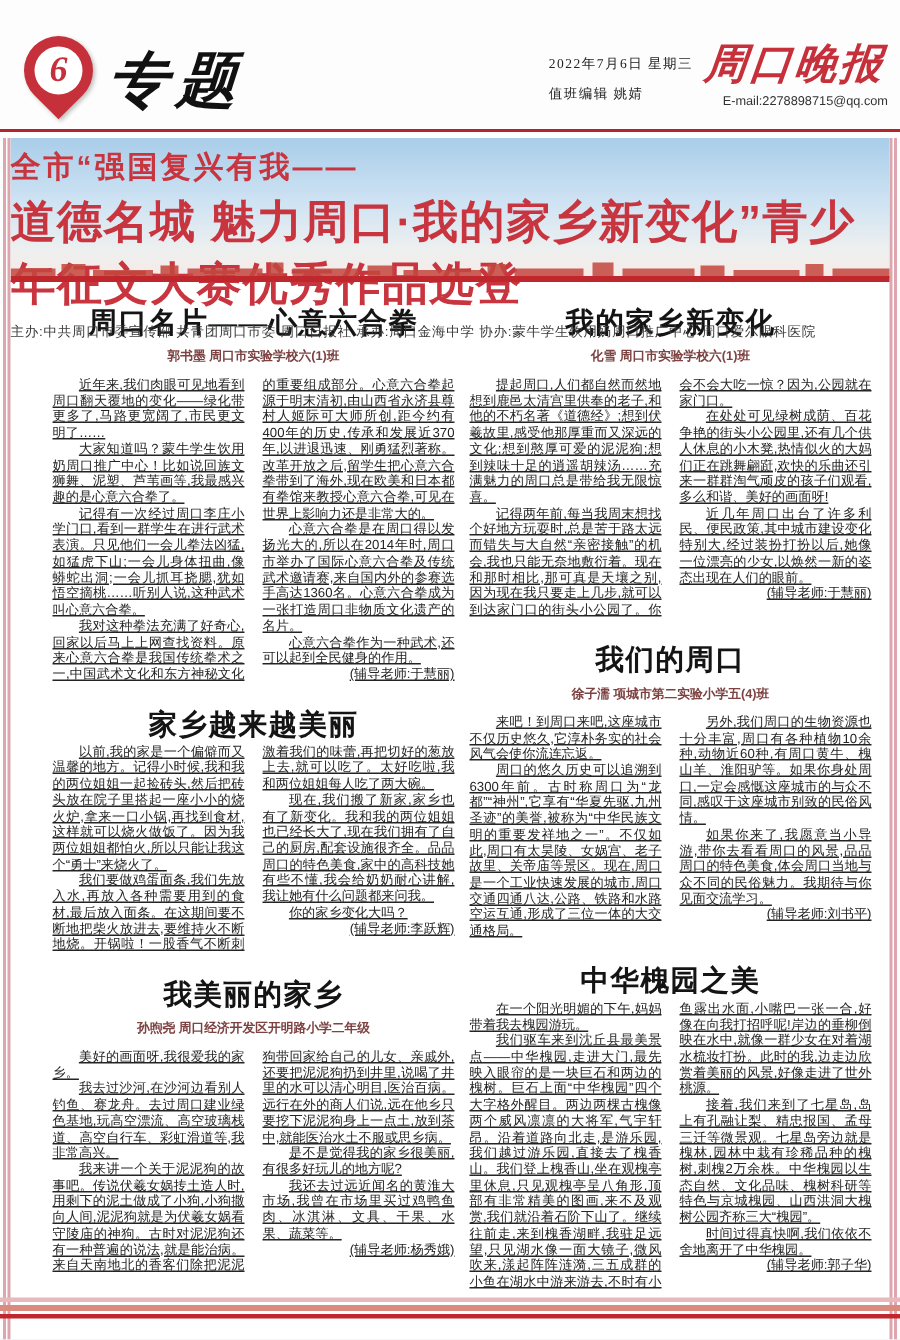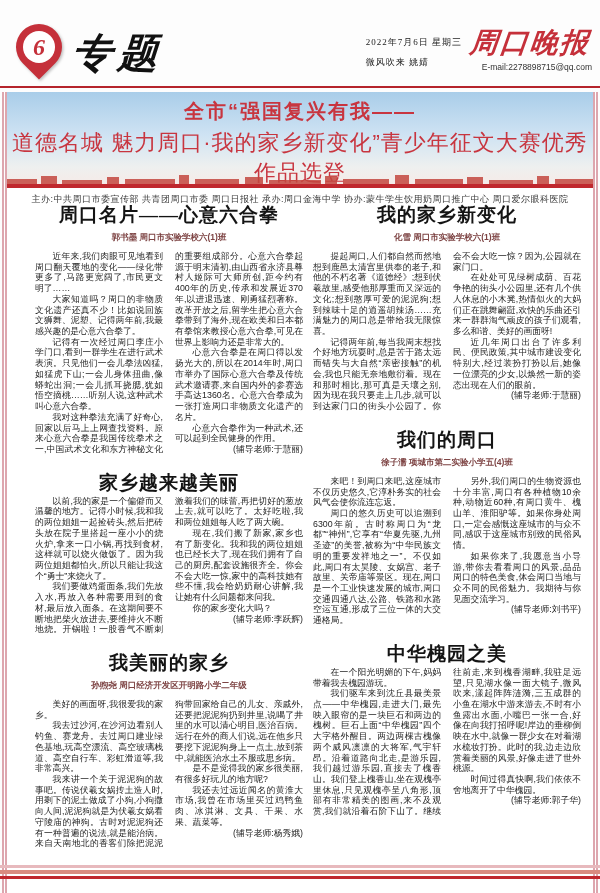--- a/index.html
+++ b/index.html
@@ -42,44 +42,44 @@
   .hdr-rule { position:absolute; left:0; right:0; bottom:0; height:2px; background:#b5242c; }
   
   .frame {
     margin:4px 2px 0 2px; height:852px;
     border-left:5px double #dda6ae; border-right:5px double #dda6ae;
     border-bottom:5px double #dda6ae; border-radius:0 0 14px 14px;
     overflow:hidden; background:#fff;
   }
   
   .banner {
-    position:relative; height:96px; text-align:center;
+    position:relative; height:96px; 
     background:linear-gradient(180deg,#a9cde9 0%,#cfe3f3 45%,#eef0ef 78%,#f7e9e6 100%);
     padding-top:6px;
   }
   .banner-line1 { font-size:20px; font-weight:bold; color:#c8353f; letter-spacing:2px; }
-  .banner-line2 { font-size:22px; font-weight:normal; color:#c8353f; letter-spacing:1px; margin-top:3px; }
+  .banner-line2 { font-size:30px; font-weight:bold; color:#c8353f; letter-spacing:1px; margin-top:3px; }
   .banner-orgs { font-size:9px; color:#3a3a3a; margin-top:5px; letter-spacing:0.5px; }
   .skyline { position:absolute; left:0; right:0; bottom:0; height:15px; }
   .skyline svg { display:block; }
   
   .content { display:flex; gap:10px; padding:8px 12px 0 28px; }
   .col { flex:1; min-width:0; }
   .art { margin-bottom:9px; }
   .art-title {
     text-align:center; font-family:"Liberation Serif", serif;
     font-size:19px; font-weight:bold; color:#141414; letter-spacing:1px;
     padding-top:6px;
   }
   .art-author { text-align:center; font-size:8.5px; color:#7d4343; font-weight:bold; margin:4px 0 7px 0; }
   .art-body {
     column-count:2; column-gap:12px;
     font-size:8.8px; line-height:1.22; text-align:justify; color:#242424;
   }
-  .art-body p { text-indent:2em; margin:0; }
+  .art-body p { text-indent:2em; margin:0;text-decoration:underline; }
   .art-body p.tutor { text-indent:0; text-align:right; }
   
   .stripes { position:absolute; left:0; right:0; bottom:14px; }
   .stripe-a { height:3px; background:#e7b9bd; margin-bottom:2px; }
   .stripe-b { height:4px; background:#d98b80; margin-bottom:2px; }
   .stripe-c { height:3px; background:#c0272d; }
 </style>
 </head>
 <body>
 
@@ -87,21 +87,21 @@
 
   <div class="header">
     <div class="pin">
       <div class="pin-inner">
         <span class="pin-num">6</span>
       </div>
     </div>
     <div class="section-title">专题</div>
     <div class="hdr-meta">
       <div class="hdr-date">2022年7月6日 星期三</div>
-      <div class="hdr-editor">微风吹来 姚婧</div>
+      <div class="hdr-editor">值班编辑 姚婧</div>
     </div>
     <div class="paper-logo">周口晚报</div>
     <div class="email">E-mail:2278898715@qq.com</div>
     <div class="hdr-rule"></div>
   </div>
 
   <div class="frame">
 
     <div class="banner">
       <div class="banner-line1">全市“强国复兴有我——</div>
@@ -135,35 +135,35 @@
 
     <div class="content">
 
       <div class="col">
 
         <article class="art">
           <h2 class="art-title">周口名片——心意六合拳</h2>
           <div class="art-author">郭书墨 周口市实验学校六(1)班</div>
           <div class="art-body">
             <p>近年来,我们肉眼可见地看到周口翻天覆地的变化——绿化带更多了,马路更宽阔了,市民更文明了……</p>
-            <p>大家知道吗？周口的非物质文化遗产还真不少！比如说回族文狮舞、泥塑、记得两年前,我最感兴趣的是心意六合拳了。</p>
+            <p>大家知道吗？蒙牛学生饮用奶周口推广中心！比如说回族文狮舞、泥塑、芦苇画等,我最感兴趣的是心意六合拳了。</p>
             <p>记得有一次经过周口李庄小学门口,看到一群学生在进行武术表演。只见他们一会儿拳法凶猛,如猛虎下山;一会儿身体扭曲,像蟒蛇出洞;一会儿抓耳挠腮,犹如悟空摘桃……听别人说,这种武术叫心意六合拳。</p>
             <p>我对这种拳法充满了好奇心,回家以后马上上网查找资料。原来心意六合拳是我国传统拳术之一,中国武术文化和东方神秘文化的重要组成部分。心意六合拳起源于明末清初,由山西省永济县尊村人姬际可大师所创,距今约有400年的历史,传承和发展近370年,以进退迅速、刚勇猛烈著称。改革开放之后,留学生把心意六合拳带到了海外,现在欧美和日本都有拳馆来教授心意六合拳,可见在世界上影响力还是非常大的。</p>
             <p>心意六合拳是在周口得以发扬光大的,所以在2014年时,周口市举办了国际心意六合拳及传统武术邀请赛,来自国内外的参赛选手高达1360名。心意六合拳成为一张打造周口非物质文化遗产的名片。</p>
             <p>心意六合拳作为一种武术,还可以起到全民健身的作用。</p>
             <p class="tutor">(辅导老师:于慧丽)</p>
           </div>
         </article>
 
         <article class="art">
           <h2 class="art-title">家乡越来越美丽</h2>
           <div class="art-body">
             <p>以前,我的家是一个偏僻而又温馨的地方。记得小时候,我和我的两位姐姐一起捡砖头,然后把砖头放在院子里搭起一座小小的烧火炉,拿来一口小锅,再找到食材,这样就可以烧火做饭了。因为我两位姐姐都怕火,所以只能让我这个“勇士”来烧火了。</p>
             <p>我们要做鸡蛋面条,我们先放入水,再放入各种需要用到的食材,最后放入面条。在这期间要不断地把柴火放进去,要维持火不断地烧。开锅啦！一股香气不断刺激着我们的味蕾,再把切好的葱放上去,就可以吃了。太好吃啦,我和两位姐姐每人吃了两大碗。</p>
-            <p>现在,我们搬了新家,家乡也有了新变化。我和我的两位姐姐也已经长大了,现在我们拥有了自己的厨房,配套设施很齐全。你会不会大吃一惊,家中的高科技她有些不懂,我会给奶奶耐心讲解,我让她有什么问题都来问我。</p>
+            <p>现在,我们搬了新家,家乡也有了新变化。我和我的两位姐姐也已经长大了,现在我们拥有了自己的厨房,配套设施很齐全。品品周口的特色美食,家中的高科技她有些不懂,我会给奶奶耐心讲解,我让她有什么问题都来问我。</p>
             <p>你的家乡变化大吗？</p>
             <p class="tutor">(辅导老师:李跃辉)</p>
           </div>
         </article>
 
         <article class="art">
           <h2 class="art-title">我美丽的家乡</h2>
           <div class="art-author">孙煦尧 周口经济开发区开明路小学二年级</div>
           <div class="art-body">
             <p>美好的画面呀,我很爱我的家乡。</p>
@@ -201,20 +201,21 @@
             <p>如果你来了,我愿意当小导游,带你去看看周口的风景,品品周口的特色美食,体会周口当地与众不同的民俗魅力。我期待与你见面交流学习。</p>
             <p class="tutor">(辅导老师:刘书平)</p>
           </div>
         </article>
 
         <article class="art">
           <h2 class="art-title">中华槐园之美</h2>
           <div class="art-body">
             <p>在一个阳光明媚的下午,妈妈带着我去槐园游玩。</p>
             <p>我们驱车来到沈丘县最美景点——中华槐园,走进大门,最先映入眼帘的是一块巨石和两边的槐树。巨石上面“中华槐园”四个大字格外醒目。两边两棵古槐像两个威风凛凛的大将军,气宇轩昂。沿着道路向北走,是游乐园,我们越过游乐园,直接去了槐香山。我们登上槐香山,坐在观槐亭里休息,只见观槐亭呈八角形,顶部有非常精美的图画,来不及观赏,我们就沿着石阶下山了。继续往前走,来到槐香湖畔,我驻足远望,只见湖水像一面大镜子,微风吹来,漾起阵阵涟漪,三五成群的小鱼在湖水中游来游去,不时有小鱼露出水面,小嘴巴一张一合,好像在向我打招呼呢!岸边的垂柳倒映在水中,就像一群少女在对着湖水梳妆打扮。此时的我,边走边欣赏着美丽的风景,好像走进了世外桃源。</p>
+            <p>接着,我们来到了七星岛,岛上有孔融让梨、精忠报国、孟母三迁等微景观。七星岛旁边就是槐林,园林中栽有珍稀品种的槐树,刺槐2万余株。中华槐园以生态自然、文化品味、槐树科研等特色与京城槐园、山西洪洞大槐树公园齐称三大“槐园”。</p>
             <p>时间过得真快啊,我们依依不舍地离开了中华槐园。</p>
             <p class="tutor">(辅导老师:郭子华)</p>
           </div>
         </article>
 
       </div>
     </div>
   </div>
 
   <div class="stripes">

